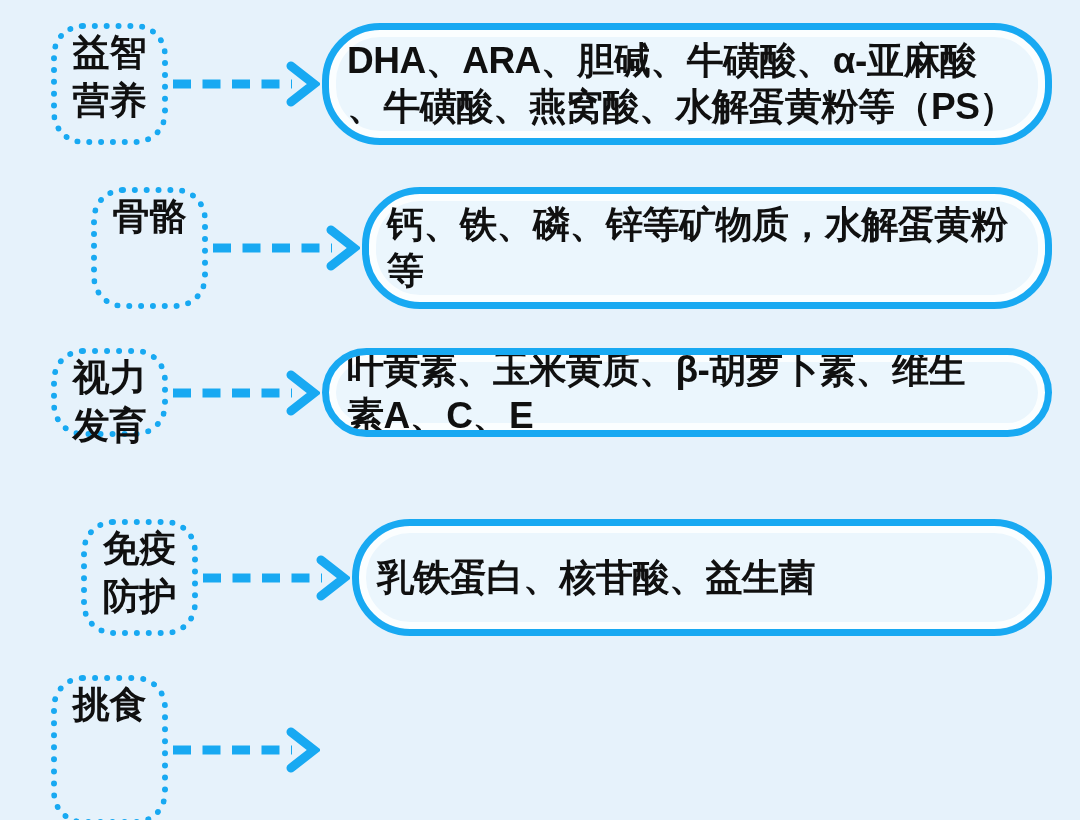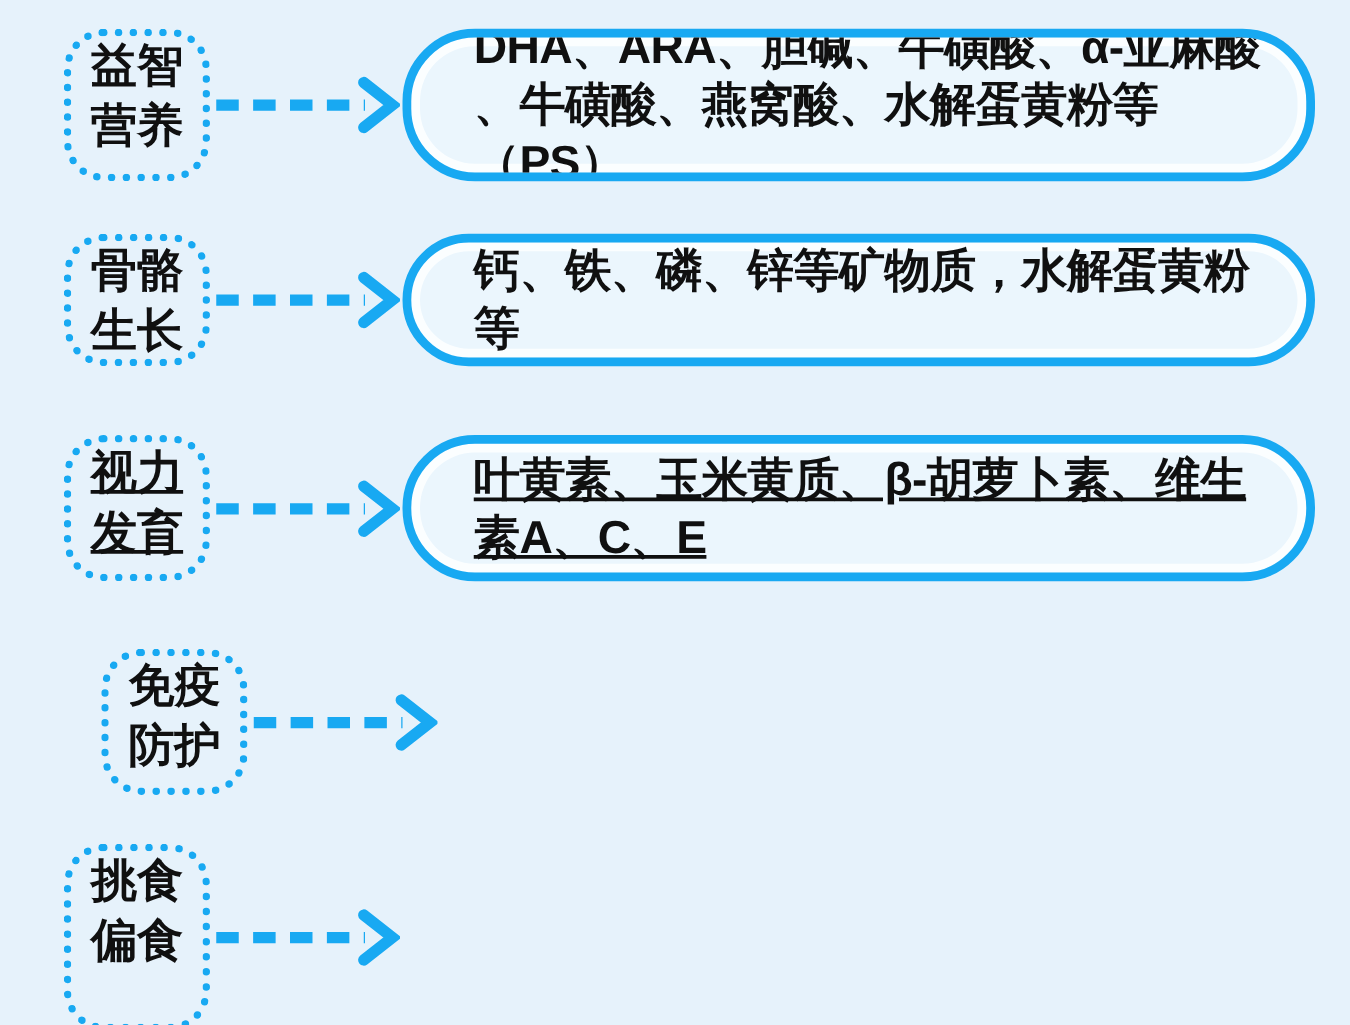--- a/index.html
+++ b/index.html
@@ -22,22 +22,22 @@
     color: var(--text);
   }
   .row {
     position: absolute;
     left: 0;
     right: 0;
     display: flex;
     align-items: stretch;
   }
   .r1 { top: 23px;  height: 122px; }
-  .r2 { top: 187px; height: 106px; }
-  .r3 { top: 348px; height: 117px; text-decoration: underline; }
+  .r2 { top: 187px; height: 122px; padding-left: 40px; }
+  .r3 { top: 348px; height: 89px; }
   .r4 { top: 519px; height: 117px; padding-left: 30px; }
   .r5 { top: 675px; height: 150px; }
 
   .label-box {
     box-sizing: border-box;
     margin-left: 51px;
     width: 117px;
     border: 6px dotted var(--accent);
     border-radius: 32px;
     display: flex;
@@ -70,21 +70,21 @@
     display: flex;
     flex-direction: column;
     justify-content: center;
     padding: 2px 14px 2px 18px;
     font-size: 37px;
     font-weight: 900;
     line-height: 1.24;
     letter-spacing: -0.5px;
     overflow: hidden;
   }
-  .content-line { white-space: normal; margin-left: 32px; }
+  .content-line { white-space: normal; }
 </style>
 </head>
 <body>
 
 <div class="canvas">
 
   <div class="row r1">
     <div class="label-box">
       <div>益智</div>
       <div>营养</div>
@@ -97,21 +97,20 @@
     </div>
     <div class="content-box">
       <div class="content-line">DHA、ARA、胆碱、牛磺酸、α-亚麻酸</div>
       <div class="content-line">、牛磺酸、燕窝酸、水解蛋黄粉等（PS）</div>
     </div>
   </div>
 
   <div class="row r2">
     <div class="label-box">
       <div>骨骼</div>
-      <div>生长</div>
     </div>
     <div class="arrow">
       <svg viewBox="0 0 150 48" aria-hidden="true">
         <line x1="3" y1="24" x2="122" y2="24" stroke-width="9" stroke-dasharray="18 11.5"></line>
         <polyline points="121,6 144,24 121,42" fill="none" stroke-width="9" stroke-linecap="round" stroke-linejoin="miter"></polyline>
       </svg>
     </div>
     <div class="content-box">
       <div class="content-line">钙、铁、磷、锌等矿物质，水解蛋黄粉等</div>
       <div class="content-line"></div>
@@ -139,26 +138,29 @@
     <div class="label-box">
       <div>免疫</div>
       <div>防护</div>
     </div>
     <div class="arrow">
       <svg viewBox="0 0 150 48" aria-hidden="true">
         <line x1="3" y1="24" x2="122" y2="24" stroke-width="9" stroke-dasharray="18 11.5"></line>
         <polyline points="121,6 144,24 121,42" fill="none" stroke-width="9" stroke-linecap="round" stroke-linejoin="miter"></polyline>
       </svg>
     </div>
+    <div class="content-box">
+      <div class="content-line">乳铁蛋白、核苷酸、益生菌</div>
+      <div class="content-line"></div>
+    </div>
   </div>
 
   <div class="row r5">
     <div class="label-box">
       <div>挑食</div>
-      <div>偏食</div>
     </div>
     <div class="arrow">
       <svg viewBox="0 0 150 48" aria-hidden="true">
         <line x1="3" y1="24" x2="122" y2="24" stroke-width="9" stroke-dasharray="18 11.5"></line>
         <polyline points="121,6 144,24 121,42" fill="none" stroke-width="9" stroke-linecap="round" stroke-linejoin="miter"></polyline>
       </svg>
     </div>
   </div>
 
 </div>

